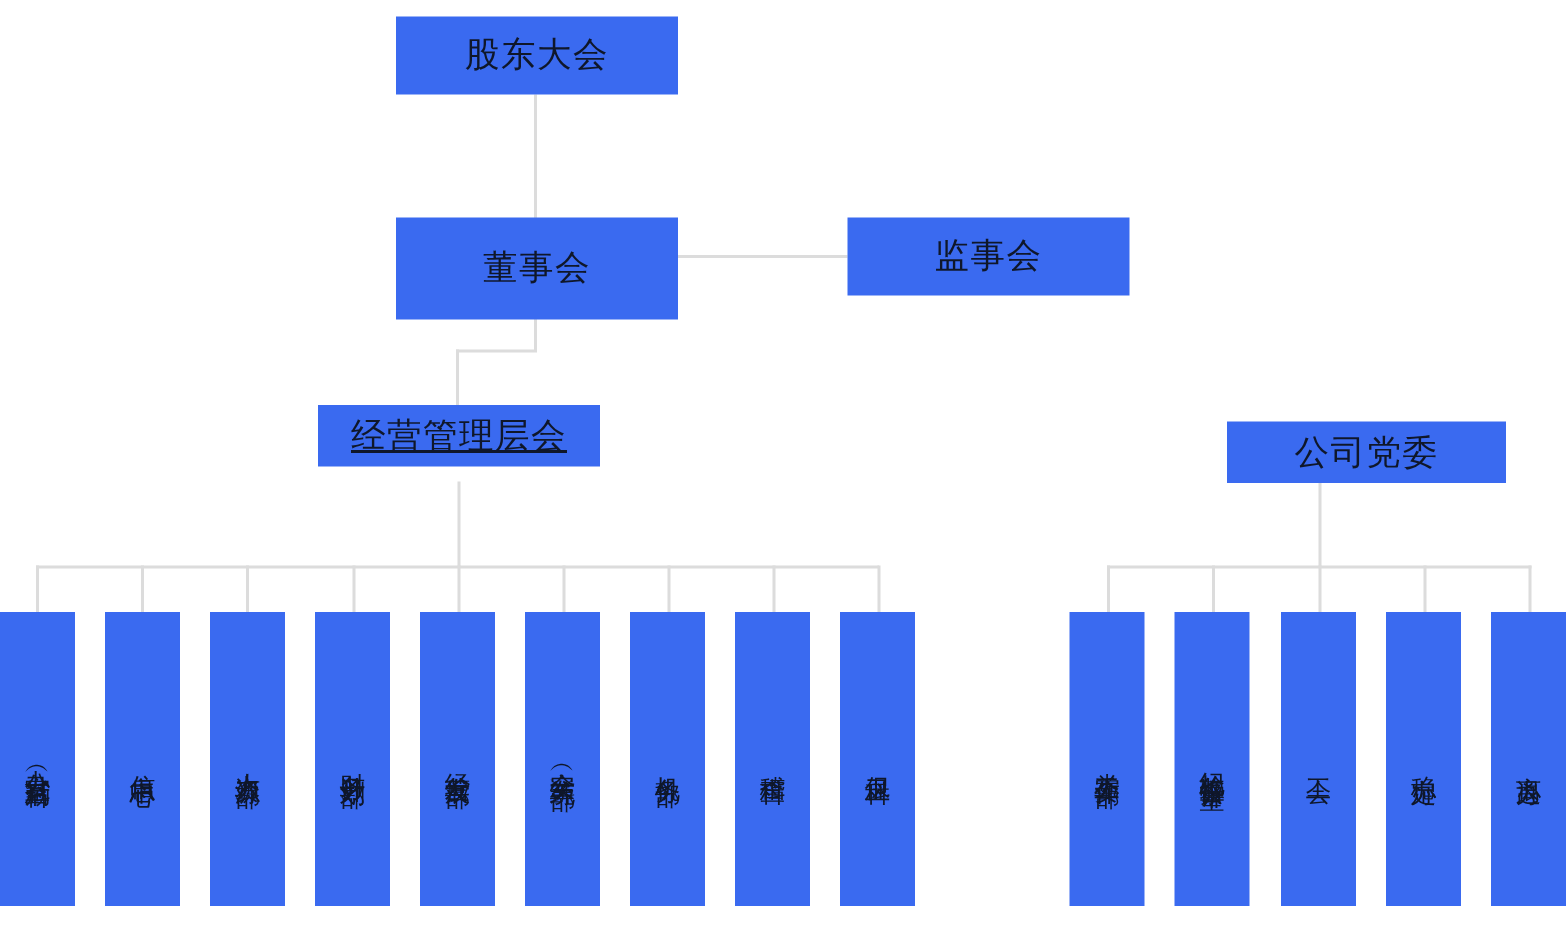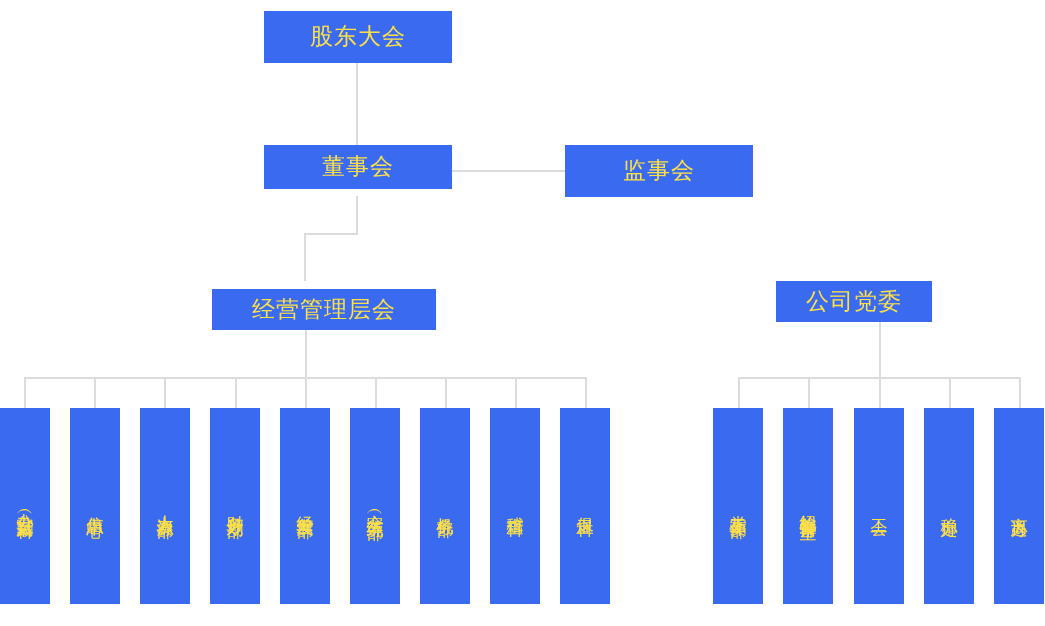--- a/index.html
+++ b/index.html
@@ -13,21 +13,21 @@
     width: 1045px;
     height: 626px;
     background: #ffffff;
     font-family: "Liberation Sans", "DejaVu Sans", sans-serif;
     overflow: hidden;
   }
   
   .node {
     position: absolute;
     background: #3a6af0;
-    color: #fde047;
+    color: #0f172a;
     display: flex;
     align-items: center;
     justify-content: center;
     box-sizing: border-box;
     line-height: 1.12;
     text-align: center;
   }
   .node.h {
     font-size: 23px;
     letter-spacing: 1px;
@@ -80,25 +80,25 @@
   <div class="line h" style="left:738px; top:377px; width:283px;"></div>
 
   <div class="line v" style="left:738px; top:377px; height:31px;"></div>
   <div class="line v" style="left:808px; top:377px; height:31px;"></div>
   <div class="line v" style="left:879px; top:377px; height:31px;"></div>
   <div class="line v" style="left:949px; top:377px; height:31px;"></div>
   <div class="line v" style="left:1019px; top:377px; height:31px;"></div>
 
   <div class="node h" style="left:264px; top:11px; width:188px; height:52px;">股东大会</div>
 
-  <div class="node h" style="left:264px; top:145px; width:188px; height:44px;">董事会</div>
+  <div class="node h" style="left:264px; top:145px; width:188px; height:68px;">董事会</div>
   <div class="node h" style="left:565px; top:145px; width:188px; height:52px;font-family:Liberation Serif, serif;">监事会</div>
 
-  <div class="node h" style="left:212px; top:289px; width:224px; height:41px;">经营管理层会</div>
-  <div class="node h" style="left:776px; top:281px; width:156px; height:41px;">公司党委</div>
+  <div class="node h" style="left:212px; top:270px; width:188px; height:41px;text-decoration:underline;">经营管理层会</div>
+  <div class="node h" style="left:818px; top:281px; width:186px; height:41px;">公司党委</div>
 
   <div class="node v" style="left:0px; top:408px; width:50px; height:196px;">办公室（后勤科）</div>
   <div class="node v" style="left:70px; top:408px; width:50px; height:196px;">信息中心</div>
   <div class="node v" style="left:140px; top:408px; width:50px; height:196px;">人力资源部</div>
   <div class="node v" style="left:210px; top:408px; width:50px; height:196px;">财务计划部</div>
   <div class="node v" style="left:280px; top:408px; width:50px; height:196px;">经营发展部</div>
   <div class="node v" style="left:350px; top:408px; width:50px; height:196px;">安全（统筹）部</div>
   <div class="node v" style="left:420px; top:408px; width:50px; height:196px;">机务部</div>
   <div class="node v" style="left:490px; top:408px; width:50px; height:196px;">稽查科</div>
   <div class="node v" style="left:560px; top:408px; width:50px; height:196px;">保卫科</div>

